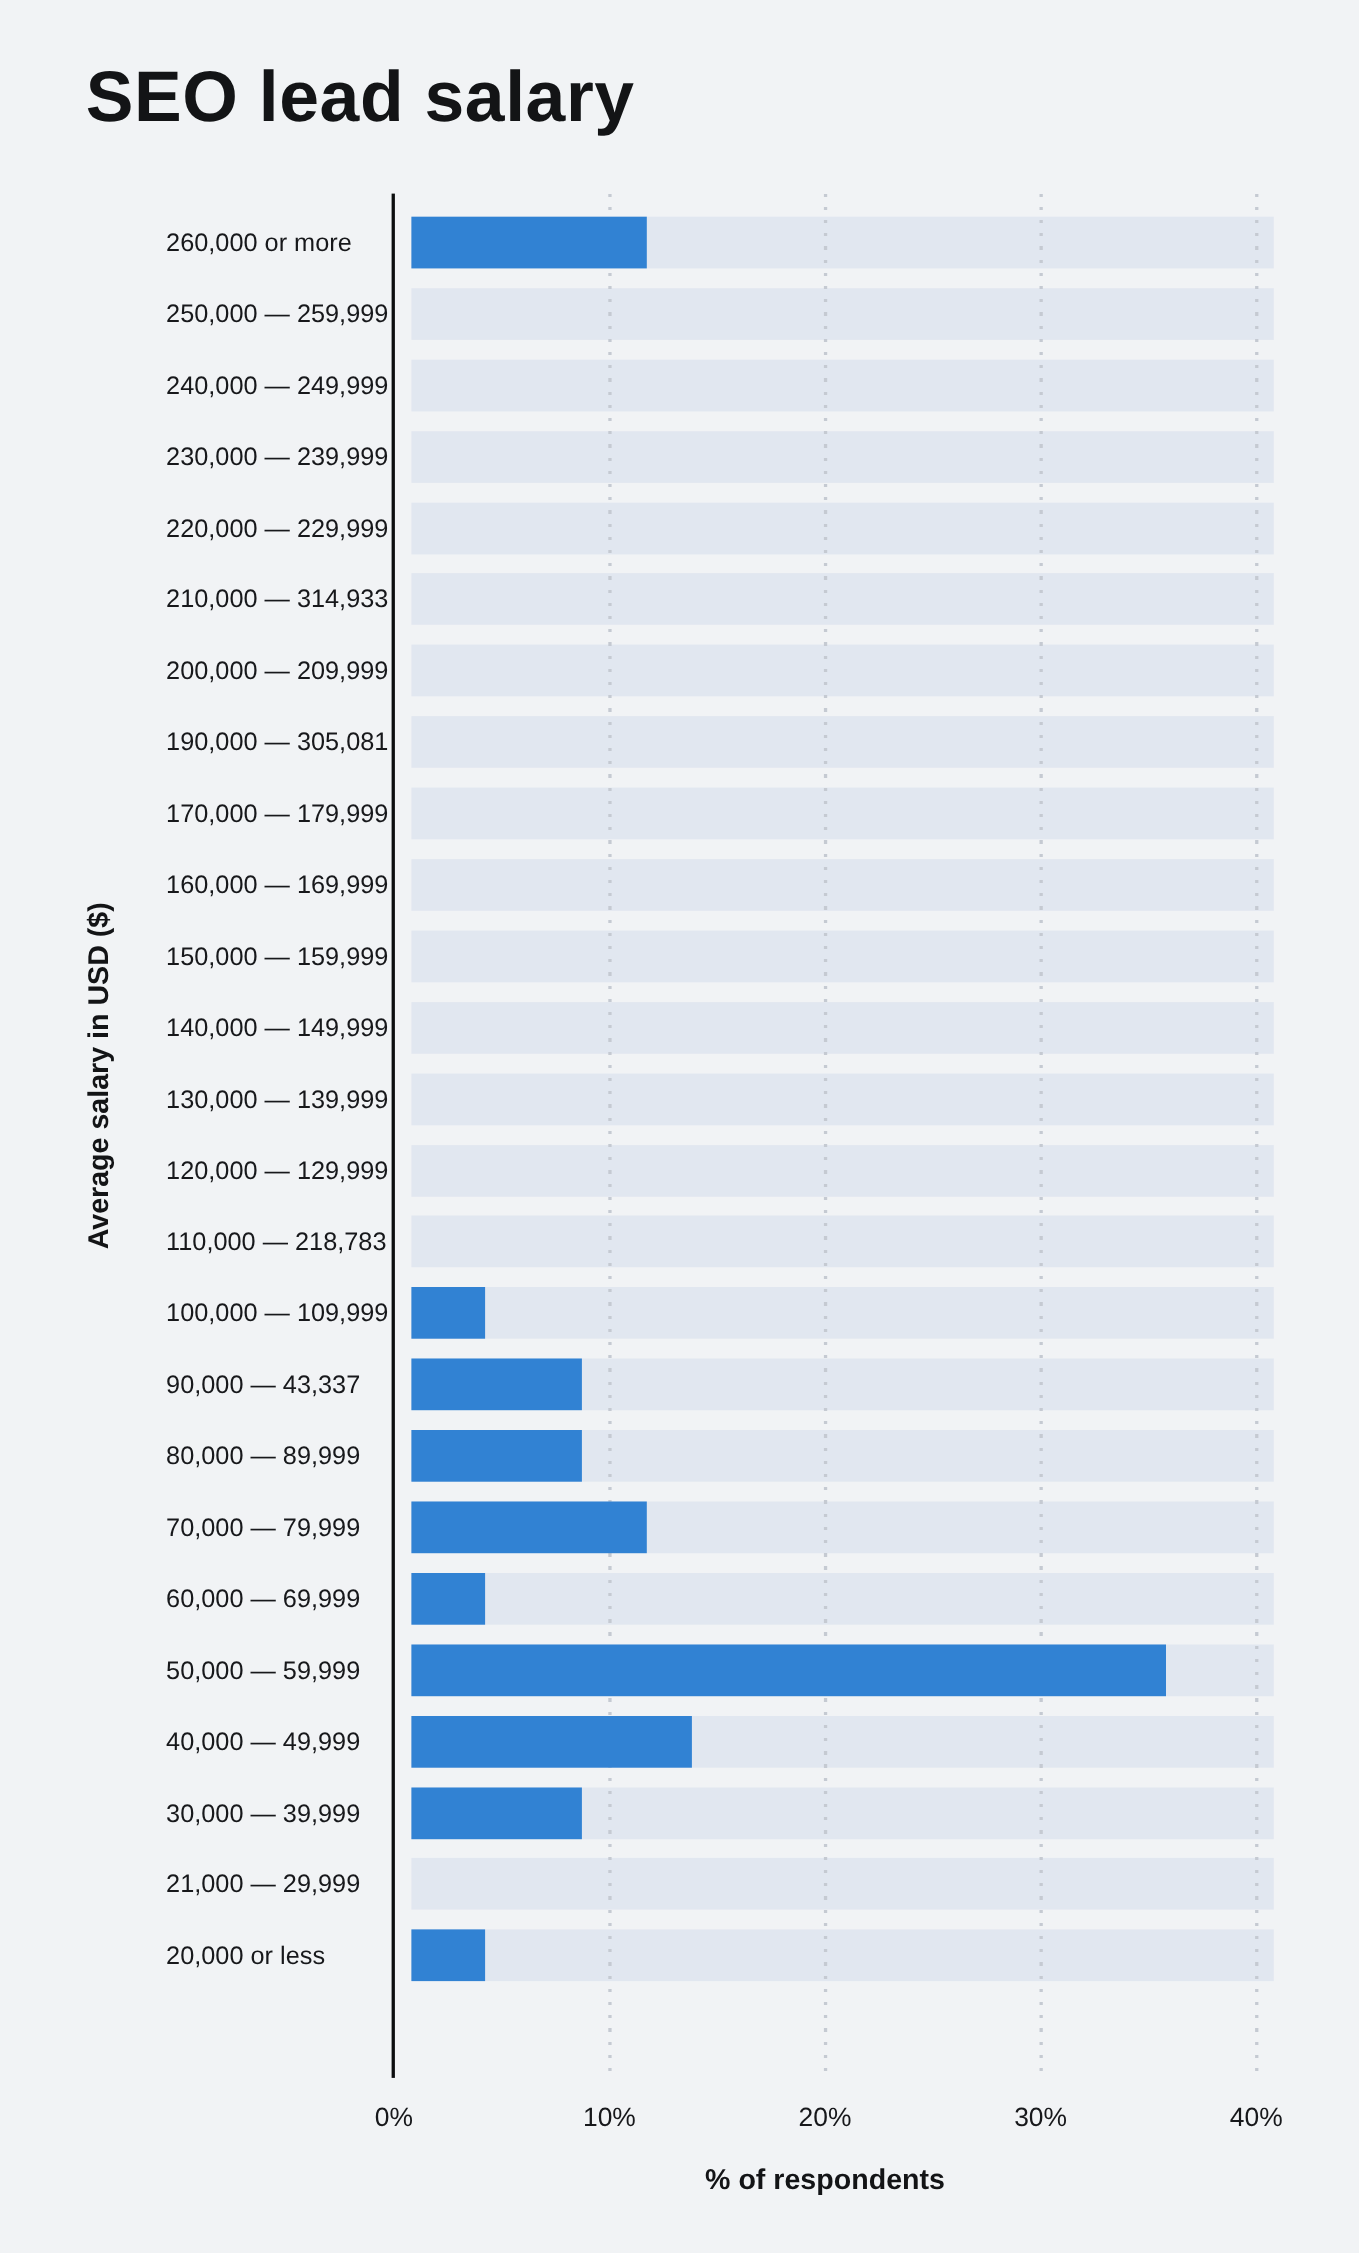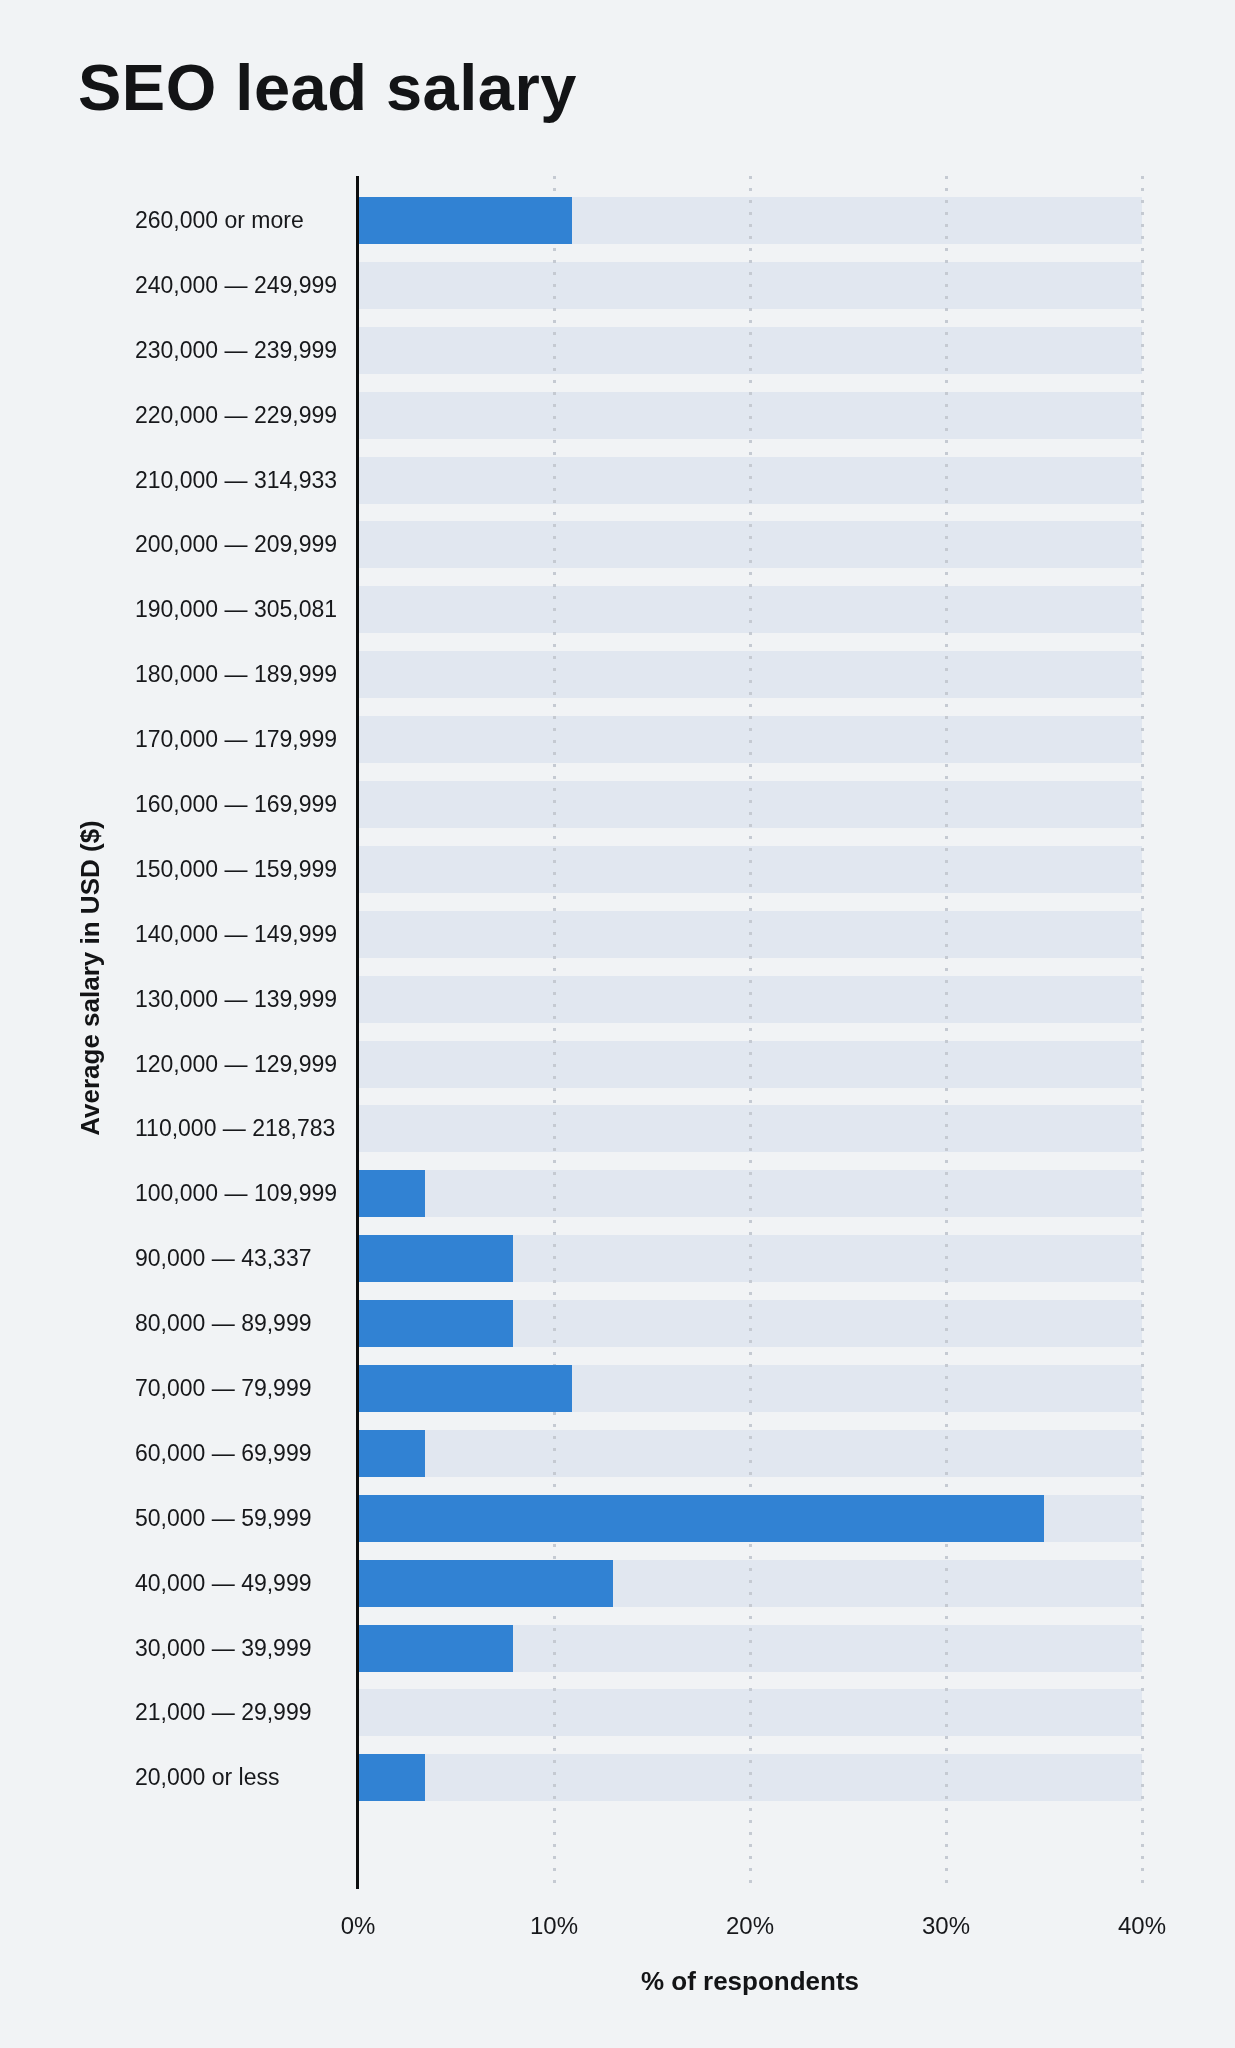--- a/index.html
+++ b/index.html
@@ -28,20 +28,21 @@
   .rows {
     position: absolute;
     left: 0;
     top: 188px;
     width: 1235px;
   }
   .row {
     display: flex;
     align-items: center;
     height: 64.9px;
+    margin-left: 16px;
   }
   .row-label {
     width: 358px;
     box-sizing: border-box;
     padding-left: 135px;
     font-size: 23px;
     font-weight: 500;
     color: #17181b;
     white-space: nowrap;
   }
@@ -136,20 +137,24 @@
   <div class="axis-line"></div>
 
   <div class="rows">
       <div class="row">
         <div class="row-label">260,000 or more</div>
         <div class="track" style="background: rgb(225, 231, 240);">
           <div class="bar" style="width: 27.25%; background: rgb(49, 130, 211);"></div>
         </div>
       </div>
       <div class="row">
+        <div class="row-label">250,000 — 259,999</div>
+        <div class="track" style="background: rgb(225, 231, 240);"></div>
+      </div>
+      <div class="row">
         <div class="row-label">240,000 — 249,999</div>
         <div class="track" style="background: rgb(225, 231, 240);"></div>
       </div>
       <div class="row">
         <div class="row-label">230,000 — 239,999</div>
         <div class="track" style="background: rgb(225, 231, 240);"></div>
       </div>
       <div class="row">
         <div class="row-label">220,000 — 229,999</div>
         <div class="track" style="background: rgb(225, 231, 240);"></div>
@@ -157,24 +162,20 @@
       <div class="row">
         <div class="row-label">210,000 — 314,933</div>
         <div class="track" style="background: rgb(225, 231, 240);"></div>
       </div>
       <div class="row">
         <div class="row-label">200,000 — 209,999</div>
         <div class="track" style="background: rgb(225, 231, 240);"></div>
       </div>
       <div class="row">
         <div class="row-label">190,000 — 305,081</div>
-        <div class="track" style="background: rgb(225, 231, 240);"></div>
-      </div>
-      <div class="row">
-        <div class="row-label">180,000 — 189,999</div>
         <div class="track" style="background: rgb(225, 231, 240);"></div>
       </div>
       <div class="row">
         <div class="row-label">170,000 — 179,999</div>
         <div class="track" style="background: rgb(225, 231, 240);"></div>
       </div>
       <div class="row">
         <div class="row-label">160,000 — 169,999</div>
         <div class="track" style="background: rgb(225, 231, 240);"></div>
       </div>

